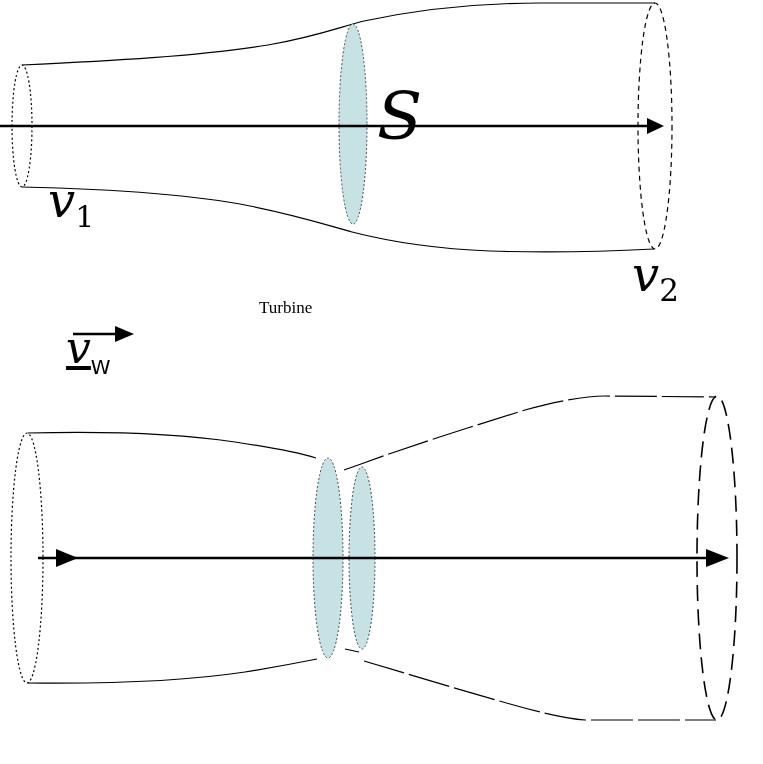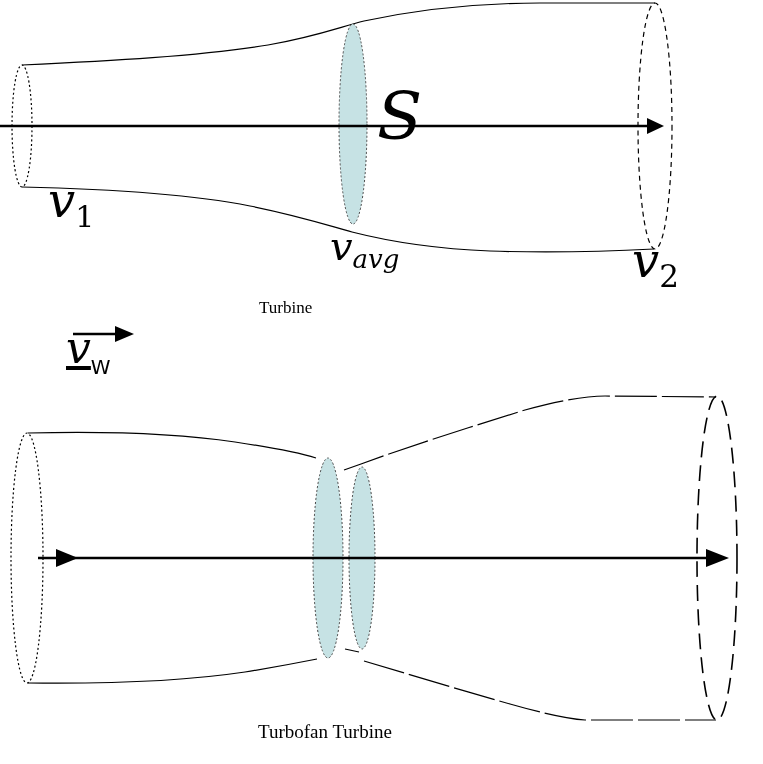--- a/index.html
+++ b/index.html
@@ -61,29 +61,25 @@
   </svg>
 
   <div class="mlabel" style="left:4px;top:176px;font-size:48px;margin-left:44px;">
     <span class="mbase">v</span><span class="msub" style="font-size:30px;">1</span>
   </div>
 
   <div class="mlabel" style="left:377px;top:84px;font-size:66px;font-style:italic;">
     <span>S</span>
   </div>
 
-  <div class="mlabel" style="left:330px;top:226px;font-size:40px;">
-    <span class="mbase">v</span><span class="msub it" style="font-size:26px;">avg</span>
-  </div>
 
-  <div class="mlabel" style="left:632px;top:236px;font-size:48px;text-align:right;">
+  <div class="mlabel" style="left:632px;top:250px;font-size:48px;text-align:right;">
     <span class="mbase">v</span><span class="msub" style="font-size:31px;">2</span>
   </div>
 
   <div class="caption" style="left:259px;top:298px;font-size:17px;">Turbine</div>
 
   <div class="mlabel" style="left:66px;top:326px;font-size:44px;text-decoration:underline;">
     <span class="mbase">v</span><span class="msub sans" style="font-size:20px;top:0.55em;">W</span>
   </div>
 
-  <div class="caption" style="left:258px;top:721px;font-size:19px;">Turbofan Turbine</div>
 
 </div>
 
 </body></html>

